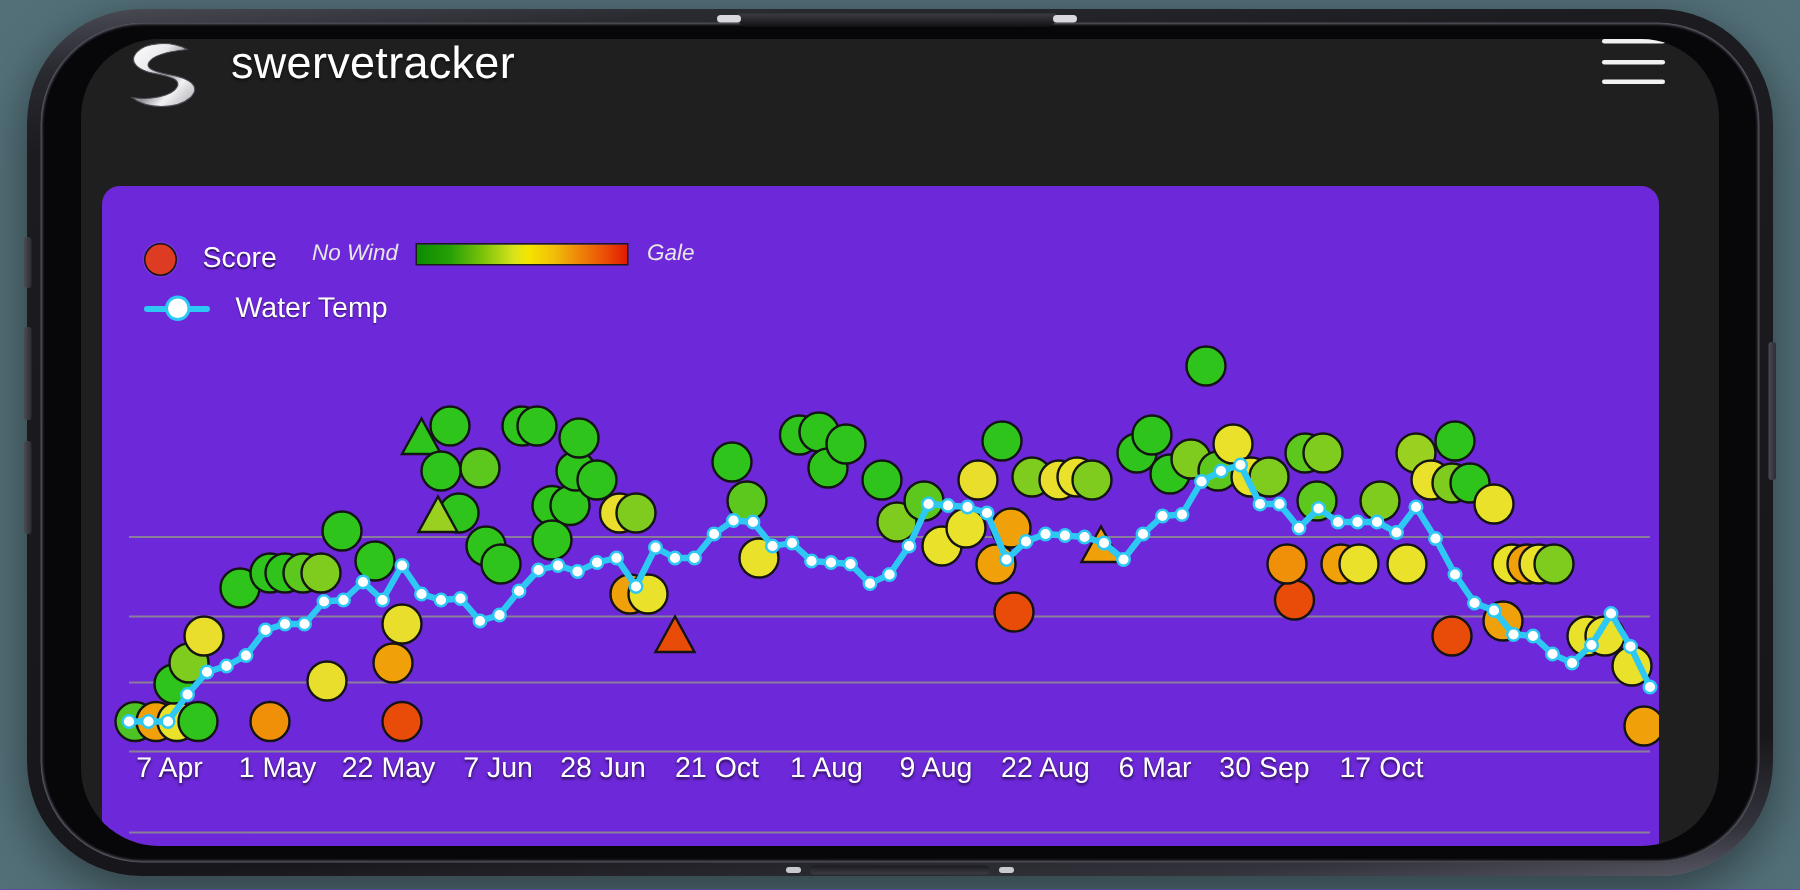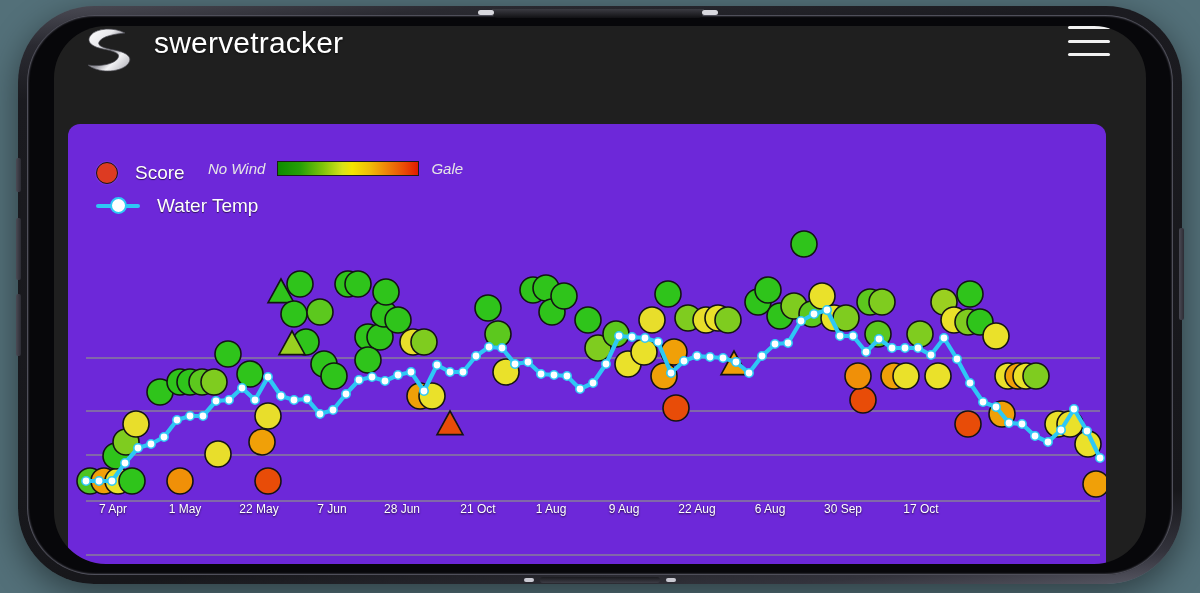--- a/index.html
+++ b/index.html
@@ -154,21 +154,21 @@
   }
   #legend-temp-dot {
     position: relative;
     width: 17px; height: 17px; border-radius: 50%;
     background: #ffffff;
     border: 2px solid #2ec8f5;
   }
   #wind-scale {
     position: absolute;
     left: 140px; top: 36px;
-    display: flex; align-items: center;
+    display: flex; align-items: flex-end;
   }
   .wind-cap {
     color: #e6e6e6; font-size: 15px; font-style: italic;
     font-family: "Liberation Sans", sans-serif;
   }
   #wind-gradient {
     width: 142px; height: 15px;
     margin: 0 12px;
     border: 1px solid #1b1b1b;
     background: linear-gradient(90deg,
@@ -190,21 +190,21 @@
   }
   #plot-svg { position: absolute; left: 0; top: 0; }
 
   
   #x-axis {
     position: absolute;
     left: 0; top: 378px; width: 1038px; height: 26px;
   }
   .x-tick {
     position: absolute;
-    color: #ffffff; font-size: 12px;
+    color: #ffffff; font-size: 19px;
     white-space: nowrap;
     transform: translateX(-50%);
     text-shadow: 0 1px 2px rgba(0,0,0,.7);
   }
 </style>
 </head>
 <body>
 
 <div id="phone-frame">
 
@@ -461,20 +461,20 @@
       <div id="x-axis">
           <div class="x-tick" style="left: 45px;">7 Apr</div>
           <div class="x-tick" style="left: 117px;">1 May</div>
           <div class="x-tick" style="left: 191px;">22 May</div>
           <div class="x-tick" style="left: 264px;">7 Jun</div>
           <div class="x-tick" style="left: 334px;">28 Jun</div>
           <div class="x-tick" style="left: 410px;">21 Oct</div>
           <div class="x-tick" style="left: 483px;">1 Aug</div>
           <div class="x-tick" style="left: 556px;">9 Aug</div>
           <div class="x-tick" style="left: 629px;">22 Aug</div>
-          <div class="x-tick" style="left: 702px;">6 Aug</div>
+          <div class="x-tick" style="left: 702px;">6 Mar</div>
           <div class="x-tick" style="left: 775px;">30 Sep</div>
           <div class="x-tick" style="left: 853px;">17 Oct</div>
         </div>
     </div>
 
   </div>
 </div>
 
 </body></html>

